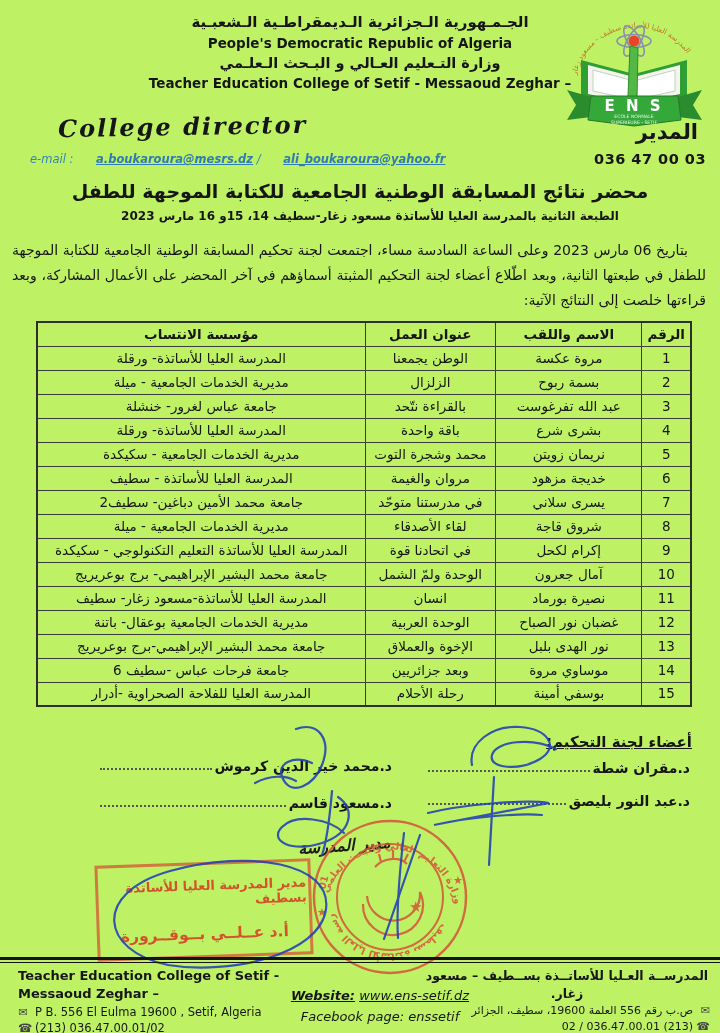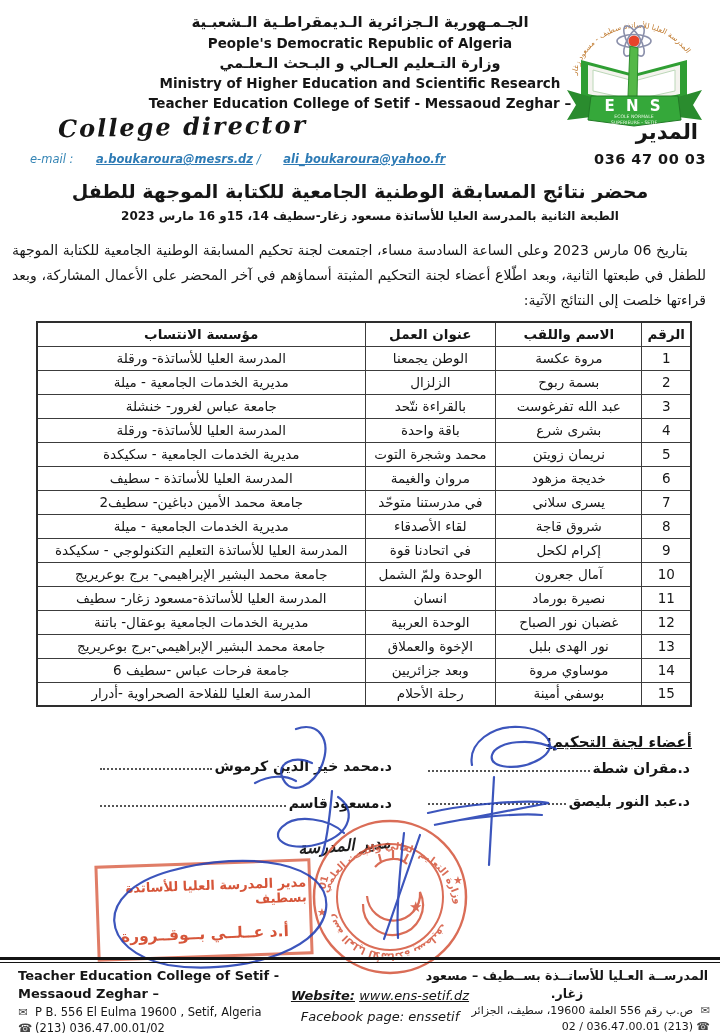--- a/index.html
+++ b/index.html
@@ -1,19 +1,19 @@
 <!DOCTYPE html>
 <html lang="ar"><head>
 <meta charset="utf-8">
 <style>
   * { margin:0; padding:0; box-sizing:border-box; }
   html,body { background:#e8e7e3; }
   .page {
     position:relative; width:720px; height:1033px; margin:0 auto;
-    background:#ffffff; overflow:hidden; color:#161616;
+    background:#bef264; overflow:hidden; color:#161616;
     font-family:"DejaVu Sans", sans-serif;
   }
   
   .hdr-center { position:absolute; top:12px; left:100px; width:520px; text-align:center; }
   .hdr-center div { line-height:1.45; }
   .ar-line1 { font-size:15px; font-weight:bold; }
   .en-line  { font-size:13.5px; font-weight:bold; }
   .ar-line2 { font-size:14.5px; font-weight:bold; }
   .logo-box { position:absolute; top:4px; right:8px; width:155px; height:125px; }
   .director-ar { position:absolute; top:120px; right:22px; font-size:21px; font-weight:bold; }
@@ -77,21 +77,20 @@
 </style>
 </head>
 <body>
 
 <div class="page">
 
   <div class="hdr-center">
     <div class="ar-line1">الجـمـهورية الـجزائرية الـديمقراطـية الـشعبـية</div>
     <div class="en-line">People's Democratic Republic of Algeria</div>
     <div class="ar-line2">وزارة التـعليم العـالي و البـحث الـعلـمي</div>
-    <div class="en-line">Ministry of Higher Education and Scientific Research</div>
     <div class="en-line">Teacher Education College of Setif - Messaoud Zeghar –</div>
   </div>
 
   <div class="logo-box">
     <svg width="155" height="125" viewBox="0 0 155 125">
       <defs>
         <path id="arcTop" d="M18,78 A62,62 0 0 1 140,72" fill="none"></path>
         <path id="stampTopArc" d="M25,100 A62,62 0 0 1 147,100" fill="none"></path>
       </defs>
       <text font-size="7.5" fill="#c07a2e">

